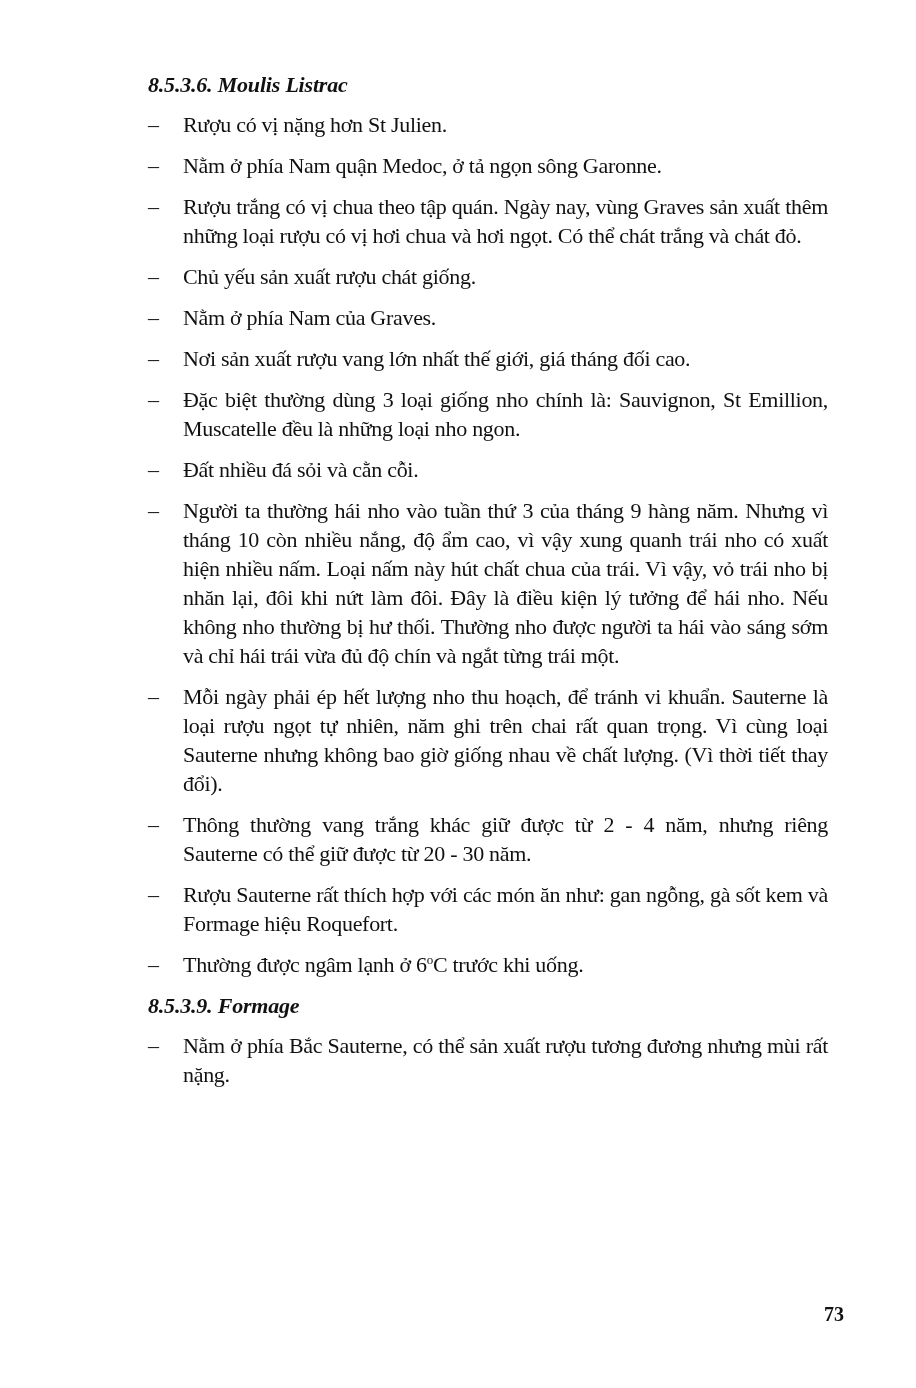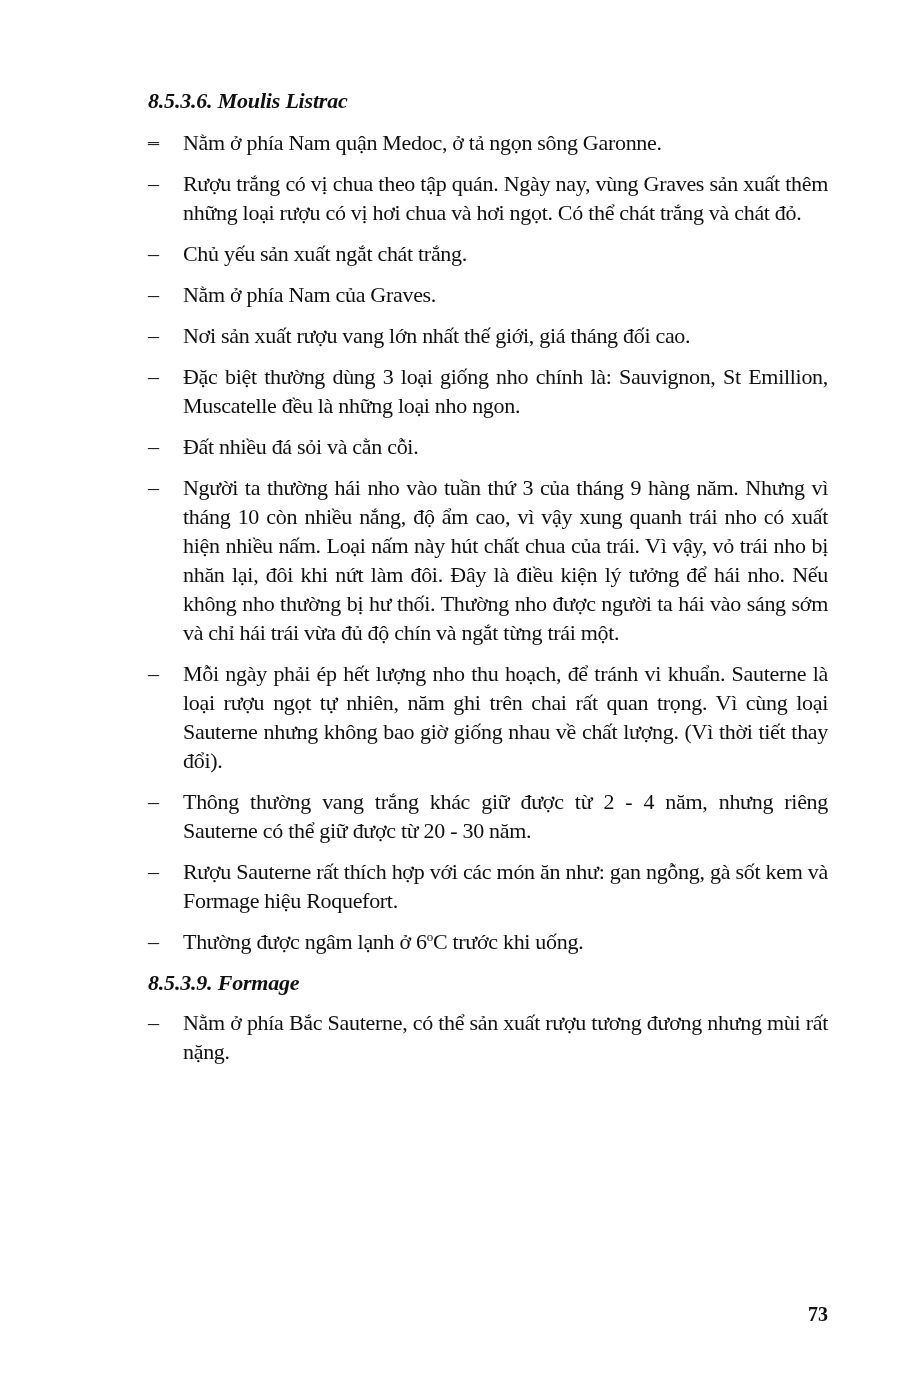--- a/index.html
+++ b/index.html
@@ -1,49 +1,49 @@
 <!DOCTYPE html>
 <html><head>
   <meta charset="utf-8">
   <style>
     html, body { margin: 0; padding: 0; background: #ffffff; }
     body {
       width: 916px; height: 1388px; position: relative; overflow: hidden;
       font-family: "Liberation Serif", "DejaVu Serif", serif;
       color: #111111;
     }
-    .page { position: absolute; left: 148px; top: 86px; width: 680px; }
+    .page { position: absolute; left: 148px; top: 70px; width: 680px; }
     .heading {
       font-weight: bold; font-style: italic; font-size: 22px;
       line-height: 30px; margin: 0 0 10px 0; letter-spacing: -0.2px;
     }
     .item {
       position: relative; padding-left: 35px; font-size: 22px;
       line-height: 29px; text-align: justify; margin: 0 0 12px 0;
       letter-spacing: -0.3px;
     }
     .dash { position: absolute; left: 0; top: 0; }
     .page-number {
-      position: absolute; right: 88px; top: 1303px;
+      position: absolute; right: 72px; top: 1303px;
       font-weight: bold; font-size: 20px; text-align: right;
     }
     sup { font-size: 13px; line-height: 0; }
   </style>
 </head>
 <body>
 
 <div class="page">
 
   <div class="heading">8.5.3.6. Moulis Listrac</div>
-  <div class="item"><span class="dash">–</span></div>
+  <div class="item"><span class="dash">–</span><span>Rượu có vị nặng hơn St Julien.</span></div>
 
   <div class="item"><span class="dash">–</span><span>Nằm ở phía Nam quận Medoc, ở tả ngọn sông Garonne.</span></div>
   <div class="item"><span class="dash">–</span><span>Rượu trắng có vị chua theo tập quán. Ngày nay, vùng Graves sản xuất thêm những loại rượu có vị hơi chua và hơi ngọt. Có thể chát trắng và chát đỏ.</span></div>
 
-  <div class="item"><span class="dash">–</span><span>Chủ yếu sản xuất ngắt chát trắng.</span></div>
+  <div class="item"><span class="dash">–</span><span>Chủ yếu sản xuất rượu chát giống.</span></div>
   <div class="item"><span class="dash">–</span><span>Nằm ở phía Nam của Graves.</span></div>
   <div class="item"><span class="dash">–</span><span>Nơi sản xuất rượu vang lớn nhất thế giới, giá tháng đối cao.</span></div>
   <div class="item"><span class="dash">–</span><span>Đặc biệt thường dùng 3 loại giống nho chính là: Sauvignon, St Emillion, Muscatelle đều là những loại nho ngon.</span></div>
   <div class="item"><span class="dash">–</span><span>Đất nhiều đá sỏi và cằn cỗi.</span></div>
   <div class="item"><span class="dash">–</span><span>Người ta thường hái nho vào tuần thứ 3 của tháng 9 hàng năm. Nhưng vì tháng 10 còn nhiều nắng, độ ẩm cao, vì vậy xung quanh trái nho có xuất hiện nhiều nấm. Loại nấm này hút chất chua của trái. Vì vậy, vỏ trái nho bị nhăn lại, đôi khi nứt làm đôi. Đây là điều kiện lý tưởng để hái nho. Nếu không nho thường bị hư thối. Thường nho được người ta hái vào sáng sớm và chỉ hái trái vừa đủ độ chín và ngắt từng trái một.</span></div>
   <div class="item"><span class="dash">–</span><span>Mỗi ngày phải ép hết lượng nho thu hoạch, để tránh vi khuẩn. Sauterne là loại rượu ngọt tự nhiên, năm ghi trên chai rất quan trọng. Vì cùng loại Sauterne nhưng không bao giờ giống nhau về chất lượng. (Vì thời tiết thay đổi).</span></div>
   <div class="item"><span class="dash">–</span><span>Thông thường vang trắng khác giữ được từ 2 - 4 năm, nhưng riêng Sauterne có thể giữ được từ 20 - 30 năm.</span></div>
   <div class="item"><span class="dash">–</span><span>Rượu Sauterne rất thích hợp với các món ăn như: gan ngỗng, gà sốt kem và Formage hiệu Roquefort.</span></div>
   <div class="item"><span class="dash">–</span><span>Thường được ngâm lạnh ở 6</span><sup>o</sup><span>C trước khi uống.</span></div>
 

